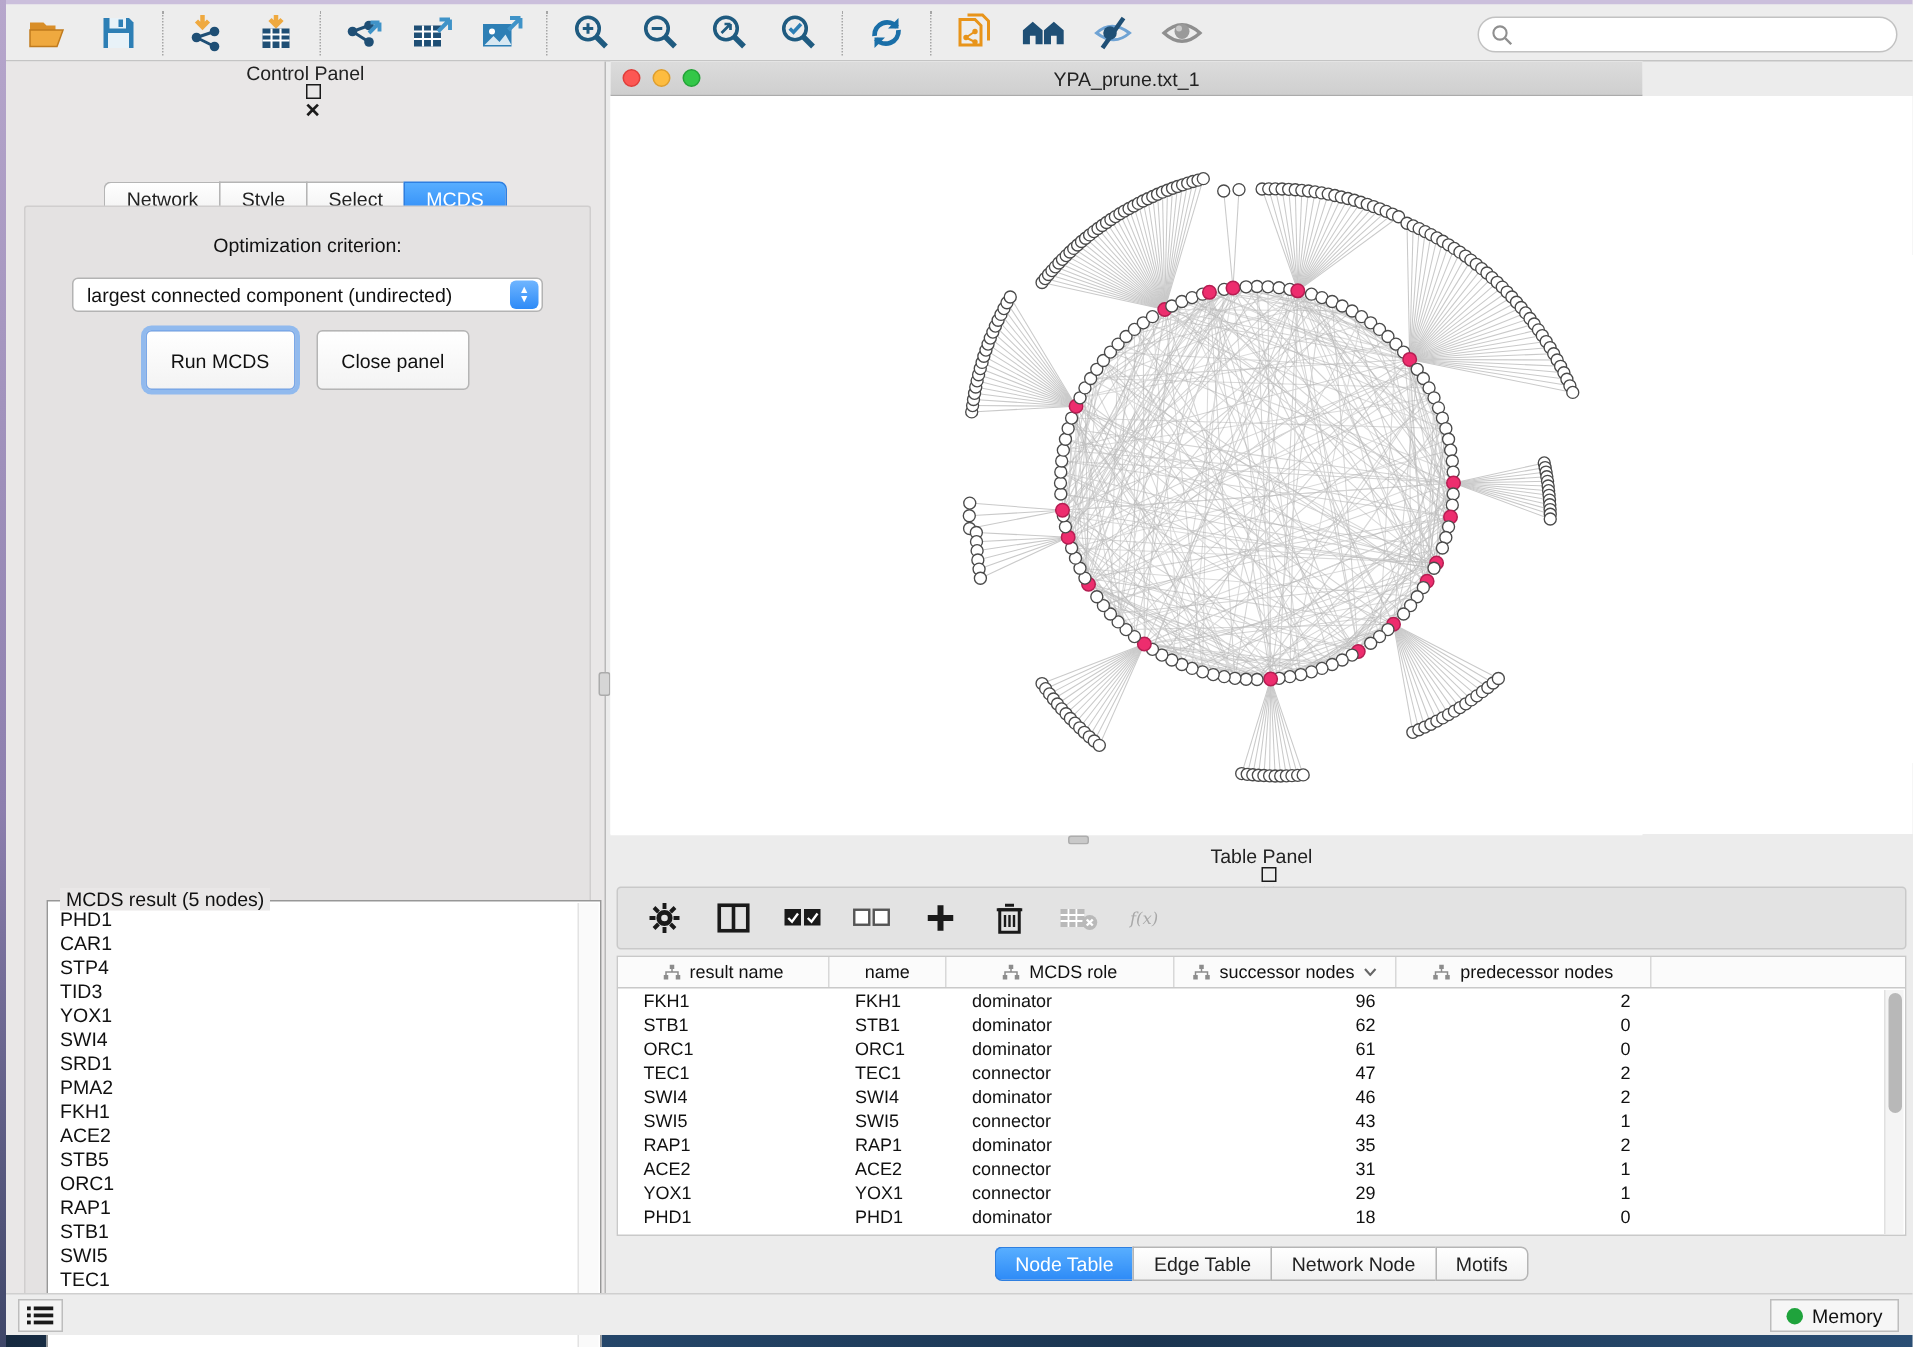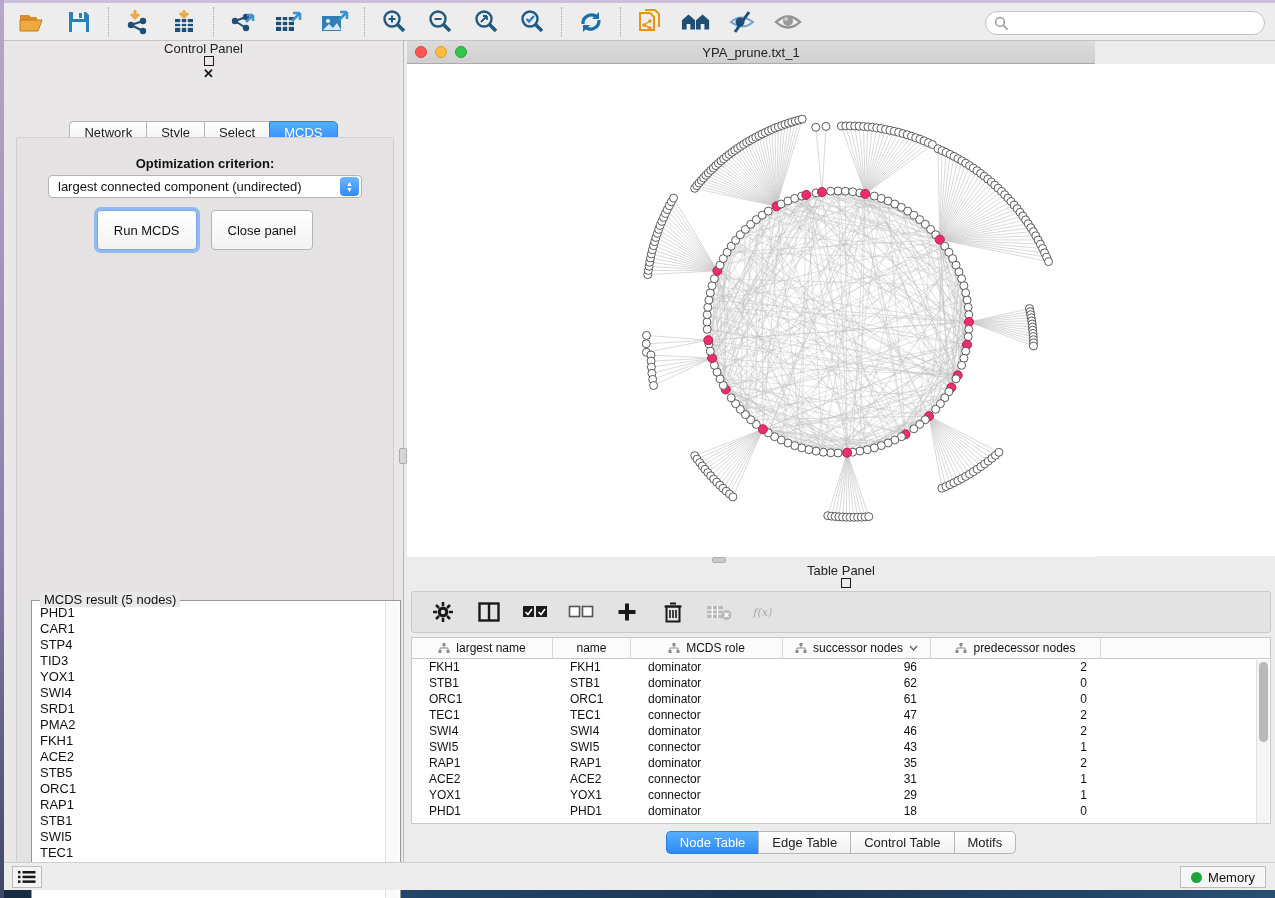--- a/index.html
+++ b/index.html
@@ -21,22 +21,22 @@
   .panel-header { height:26px; display:flex; align-items:center; padding:0 12px; font-size:13px; color:#222;flex-direction:column; }
   .panel-header .spacer { flex:1; }
   .win-icon { width:14px; height:14px; margin-left:10px; display:flex; align-items:center; justify-content:center; font-weight:bold; font-size:13px; color:#1a1a1a; cursor:pointer; }
   .float-box { width:10px; height:10px; border:1.5px solid #1a1a1a; }
   .ctab-row { display:flex; justify-content:center; margin-top:6px; }
   .ctab { font-size:13px; padding:3px 14px; background:linear-gradient(#ffffff,#f1f1f1); border:1px solid #B5B5B5; border-right:none; color:#222; cursor:pointer;margin-top:48px; }
   .ctab:first-child { border-radius:5px 0 0 5px; }
   .ctab:last-child { border-radius:0 5px 5px 0; border-right:1px solid #B5B5B5; }
   .ctab.active { background:linear-gradient(#58AEFF,#2E8BF7); color:#fff; border-color:#2E7FE0; }
   #cp-content { left:12px; top:96px; width:378px; height:752px; background:#E4E2E2; border:1px solid #D0CECE; border-radius:2px; }
-  #opt-label { margin-top:18px; text-align:center; font-size:13px; color:#111;font-weight:bold; }
-  #criterion-select { margin:4px auto 0; width:314px; height:23px; background:#fff; border:1px solid #B3B3B3; border-radius:4px; display:flex; align-items:center; cursor:pointer; }
+  #opt-label { margin-top:18px; text-align:center; font-size:13px; color:#111; }
+  #criterion-select { margin:14px auto 0; width:314px; height:23px; background:#fff; border:1px solid #B3B3B3; border-radius:4px; display:flex; align-items:center; cursor:pointer; }
   #criterion-select .val { flex:1; font-size:13px; padding-left:9px; color:#111; white-space:nowrap; }
   .stepper { width:19px; height:19px; margin-right:2px; background:linear-gradient(#6FB5FF,#2E8BF7); border-radius:4px; display:flex; flex-direction:column; align-items:center; justify-content:center; color:#fff; font-size:7px; line-height:6px; }
   .btn-row { display:flex; justify-content:center; gap:14px; margin-top:12px; }
   .mac-btn { font-size:13px; padding:3px 16px; height:40px; background:linear-gradient(#ffffff,#f3f3f3); border:1px solid #B5B5B5; border-radius:4px; color:#111; cursor:pointer; }
   .mac-btn.focused { box-shadow:0 0 0 3px rgba(100,165,245,.65); border-color:#7AA8E8; }
   #mcds-fieldset { position:absolute; left:14px; top:462px; width:370px; height:376px; border:1px solid #979797; background:#fff; }
   #mcds-legend { position:absolute; left:8px; top:-9px; background:#E9E7E7; padding:0 4px; font-size:13px; color:#111; }
   #mcds-list { position:absolute; left:1px; top:4px; width:352px; height:364px; overflow:hidden; font-size:13px; color:#111; padding-left:7px; }
   #mcds-list div { line-height:16px; }
   #mcds-scroll { position:absolute; right:1px; top:1px; width:14px; height:370px; background:#FAFAFA; border-left:1px solid #E3E3E3; }
@@ -1225,21 +1225,21 @@
 
   <div id="node-table">
     <div class="th-row">
       <div class="th c0">
         <svg width="12" height="11" viewBox="0 0 12 11">
             <rect x="4.5" y="0" width="3" height="3" fill="#8C8C8C"></rect>
             <rect x="0.5" y="7" width="3" height="3" fill="#8C8C8C"></rect>
             <rect x="8.5" y="7" width="3" height="3" fill="#8C8C8C"></rect>
             <path d="M6 3 v2 M2 7 V5 h8 v2" stroke="#8C8C8C" fill="none"></path>
           </svg>
-        <span>largest name</span>
+        <span>result name</span>
       </div>
       <div class="th c1">
         <span>name</span>
       </div>
       <div class="th c2">
         <svg width="12" height="11" viewBox="0 0 12 11">
             <rect x="4.5" y="0" width="3" height="3" fill="#8C8C8C"></rect>
             <rect x="0.5" y="7" width="3" height="3" fill="#8C8C8C"></rect>
             <rect x="8.5" y="7" width="3" height="3" fill="#8C8C8C"></rect>
             <path d="M6 3 v2 M2 7 V5 h8 v2" stroke="#8C8C8C" fill="none"></path>
@@ -1342,21 +1342,21 @@
         </div>
       </div>
     <div id="table-vscroll">
         <div class="thumb"></div>
       </div>
   </div>
 
   <div id="tp-tabs">
     <div class="ttab active">Node Table</div>
     <div class="ttab">Edge Table</div>
-    <div class="ttab">Control Table</div>
+    <div class="ttab">Network Node</div>
     <div class="ttab">Motifs</div>
   </div>
 </div>
 
 <div id="status-bar" class="abs">
   <div id="status-list-btn">
     <svg width="18" height="14" viewBox="0 0 18 14">
         <g fill="#1a1a1a">
           <rect x="0" y="1" width="2.5" height="2.5"></rect>
           <rect x="4.5" y="1" width="13" height="2.5"></rect>

